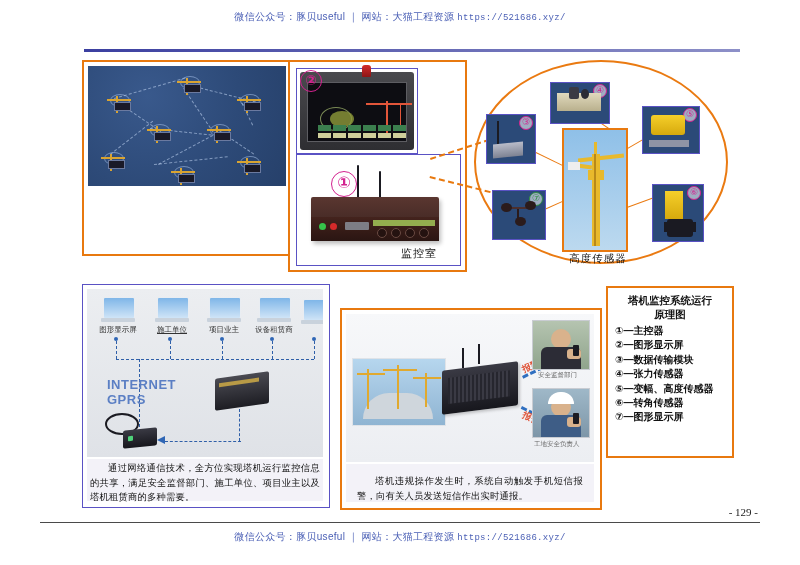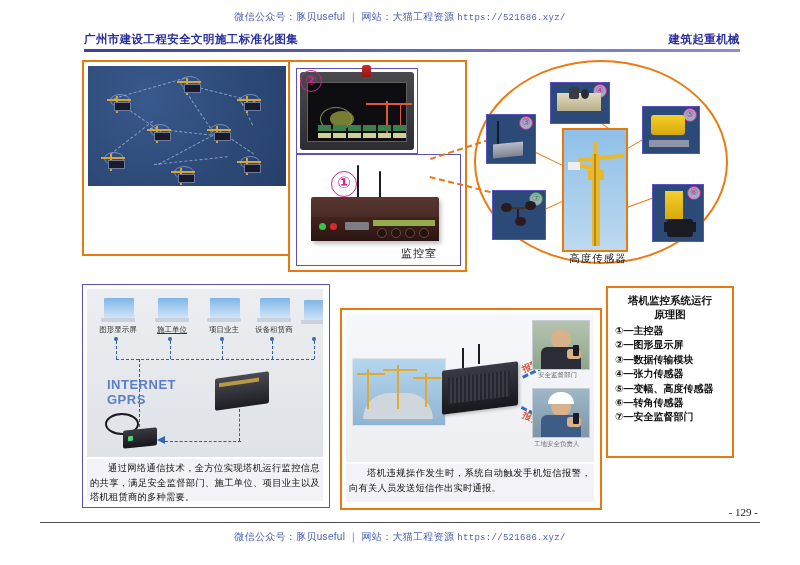--- a/index.html
+++ b/index.html
@@ -288,21 +288,21 @@
     position:absolute;width:0;height:0;
     border-left:8px solid #2f6fc0;
     border-top:5px solid transparent;border-bottom:5px solid transparent;
   }
   .alarm-txt{
     position:absolute;font-size:9px;font-weight:bold;color:#e0553a;
     transform:rotate(-24deg);white-space:nowrap;
   }
   .alarm-txt.down{transform:rotate(24deg);}
   #br-cap{left:4px;top:154px;width:248px;height:38px;padding:2px 3px 0 3px;box-sizing:border-box;}
-  #br-cap p{margin:0;text-indent:18px;}
+  #br-cap p{margin:8px;text-indent:18px;}
 
   
   .ftr-rule{position:absolute;left:40px;right:40px;top:522px;height:1.4px;background:#4a4a4a;}
   #pageno{
     position:absolute;right:42px;top:506px;
     font-size:11px;color:#222;font-family:"Liberation Serif","DejaVu Serif",serif;
   }
   .wm-bot{
     position:absolute;left:0;right:0;top:530px;text-align:center;
     font-size:10px;color:#4a5fb5;letter-spacing:.3px;white-space:nowrap;
@@ -312,24 +312,20 @@
 </head>
 <body>
 
 <div class="page">
 
   <div class="watermark">
     <span>微信公众号：豚贝useful ｜ 网站：大猫工程资源</span>
     <span class="url">https://521686.xyz/</span>
   </div>
 
-  <div class="hdr">
-    <span>广州市建设工程安全文明施工标准化图集</span>
-    <span>建筑起重机械</span>
-  </div>
   <div class="hdr-rule"></div>
 
   <div class="orange-box" id="tl-frame">
     <div class="net-img">
       <div class="dashline" style="left:26px;top:32px;width:74px;transform:rotate(-16deg);"></div>
       <div class="dashline" style="left:98px;top:18px;width:72px;transform:rotate(14deg);"></div>
       <div class="dashline" style="left:30px;top:36px;width:62px;transform:rotate(34deg);"></div>
       <div class="dashline" style="left:96px;top:22px;width:58px;transform:rotate(56deg);"></div>
       <div class="dashline" style="left:62px;top:62px;width:62px;transform:rotate(6deg);"></div>
       <div class="dashline" style="left:22px;top:88px;width:54px;transform:rotate(-38deg);"></div>
@@ -507,21 +503,21 @@
       <div>塔机监控系统运行</div>
       <div>原理图</div>
     </div>
     <ul>
       <li>①—主控器</li>
       <li>②—图形显示屏</li>
       <li>③—数据传输模块</li>
       <li>④—张力传感器</li>
       <li>⑤—变幅、高度传感器</li>
       <li>⑥—转角传感器</li>
-      <li>⑦—安全监督部门</li>
+      <li>⑦—图形显示屏</li>
     </ul>
   </div>
 
   <div class="blue-box" id="bl-frame">
     <div class="netpanel">
 
       <div class="pcicon" style="left:14px;top:8px;">
         <div class="scr"></div>
           <div class="kb"></div>
       </div>

